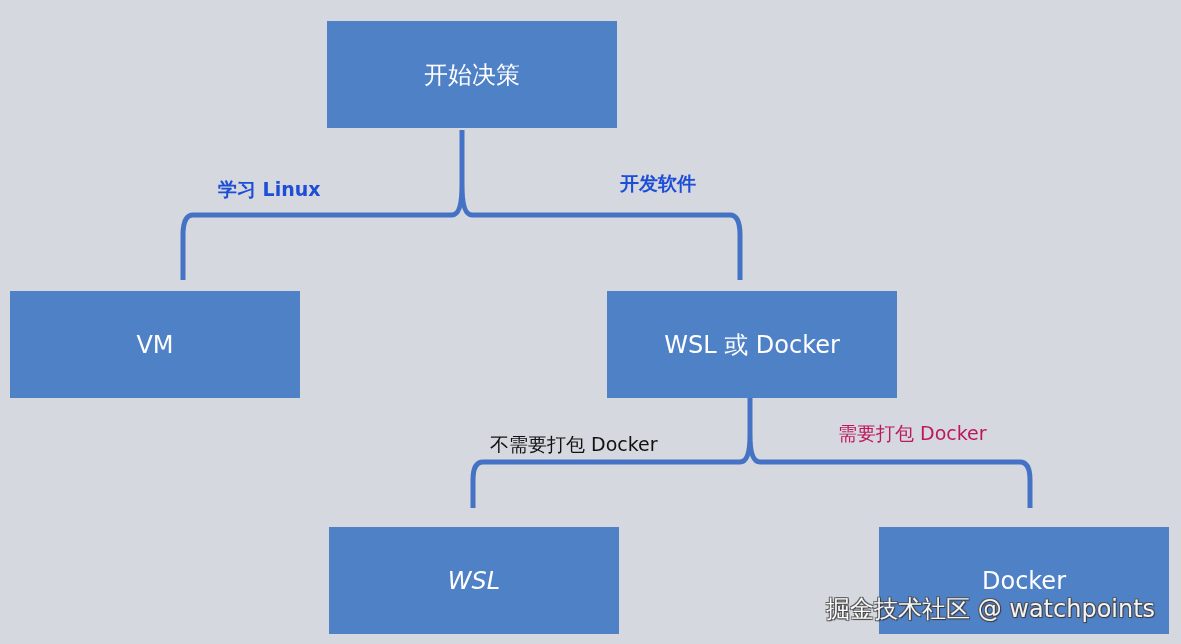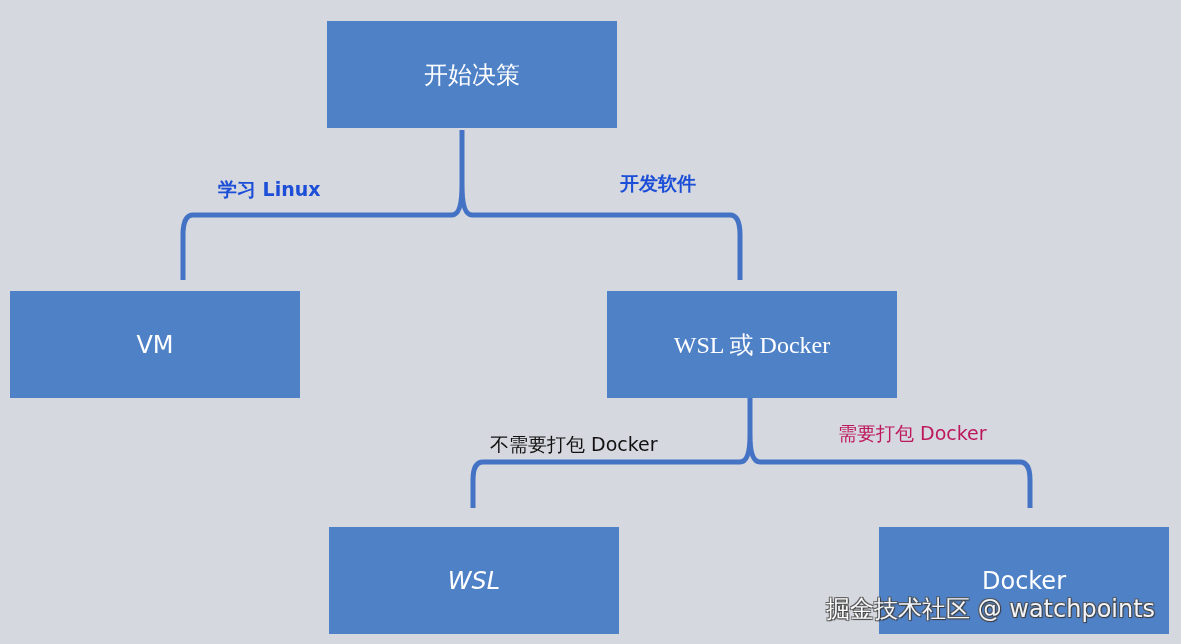--- a/index.html
+++ b/index.html
@@ -14,21 +14,21 @@
       position: absolute;
       width: 290px; height: 107px;
       background: #4f81c7;
       color: #ffffff;
       display: flex; align-items: center; justify-content: center;
       font-size: 24px;
       box-sizing: border-box;
     }
     #node-start { left: 327px; top: 21px; }
     #node-vm { left: 10px; top: 291px; }
-    #node-wsl-or-docker { left: 607px; top: 291px; font-family: Liberation Serif, serif; }
+    #node-wsl-or-docker { left: 607px; top: 291px; }
     #node-wsl { left: 329px; top: 527px; font-style: italic; }
     #node-docker { left: 879px; top: 527px; }
 
     svg.connectors { position: absolute; left: 0; top: 0; }
 
     .edge-label {
       position: absolute;
       font-size: 19px;
       font-weight: bold;
       color: #1d4ed8;

